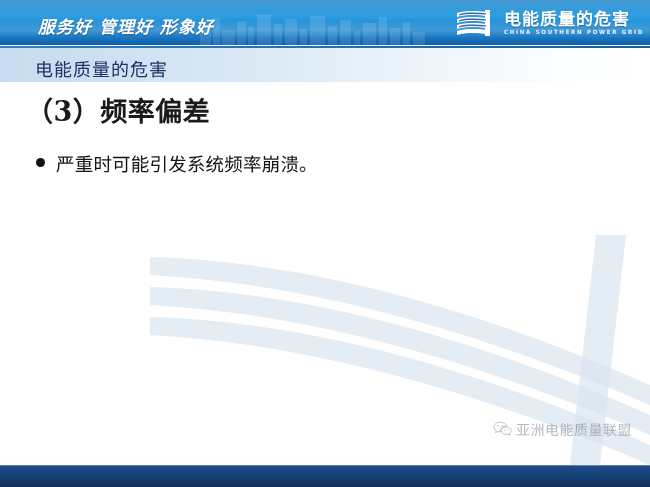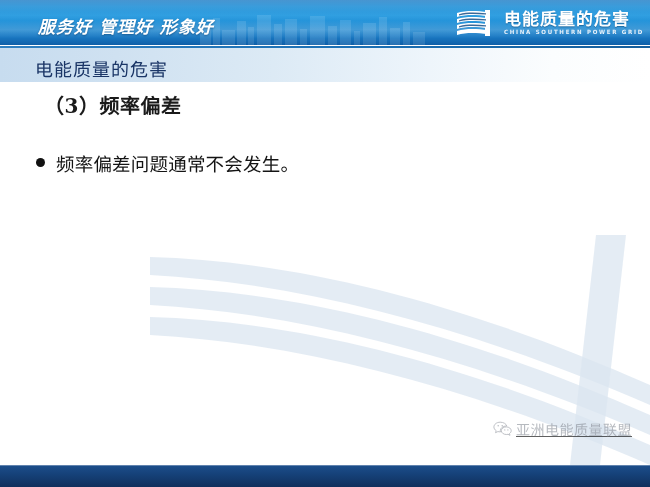--- a/index.html
+++ b/index.html
@@ -157,23 +157,23 @@
   .watermark {
     position: absolute;
     left: 0; bottom: 0;
     width: 650px; height: 230px;
     opacity: 1;
     pointer-events: none;
   }
 
   .subtitle {
     position: absolute;
-    left: 44px; top: 8px;
+    left: 26px; top: 8px;
     font-family: "DejaVu Serif", "Liberation Serif", serif;
-    font-size: 20px;
+    font-size: 27px;
     font-weight: bold;
     color: #1a1a1a;
     letter-spacing: 0.5px;
     white-space: nowrap;
   }
 
   .bullets {
     position: absolute;
     left: 30px; top: 66px;
     width: 608px;
@@ -202,21 +202,20 @@
     padding-left: 14px;
   }
 
   
   .wechat-mark {
     position: absolute;
     right: 18px; bottom: 26px;
     display: flex;
     align-items: center;
     opacity: 0.62;
-    text-decoration: underline;
   }
   .wechat-icon {
     width: 19px; height: 17px;
     margin-right: 4px;
     flex: none;
   }
   .wechat-text {
     font-family: "DejaVu Sans", "Liberation Sans", sans-serif;
     font-size: 14px;
     color: #8b9099;
@@ -307,21 +306,21 @@
       <path d="M596,0 L626,0 L600,230 L570,230 Z" fill="#dbe5f0" opacity="0.75"></path>
     </svg>
 
     <div class="subtitle">（3）频率偏差</div>
 
     <div class="bullets">
 
 
       <div class="bullet-row">
         <span class="bullet-dot"></span>
-        <div class="bullet-line">频率偏差问题通常不会发生。</div>
+        <div class="bullet-line">严重时可能引发系统频率崩溃。</div>
       </div>
 
     </div>
 
     <div class="wechat-mark">
       <svg class="wechat-icon" viewBox="0 0 19 17">
         <path d="M7.2,1.2 C3.6,1.2 0.9,3.4 0.9,6.0 C0.9,7.5 1.8,8.8 3.2,9.7 L2.5,11.7 L4.9,10.6
                  C5.6,10.8 6.4,10.9 7.2,10.9 C7.3,10.9 7.4,10.9 7.5,10.9
                  C7.4,10.5 7.3,10.1 7.3,9.7 C7.3,7.1 9.9,5.0 13.2,5.0
                  C13.4,5.0 13.6,5.0 13.8,5.0 C13.2,2.8 10.5,1.2 7.2,1.2 Z" fill="none" stroke="#8b9099" stroke-width="0.9"></path>

